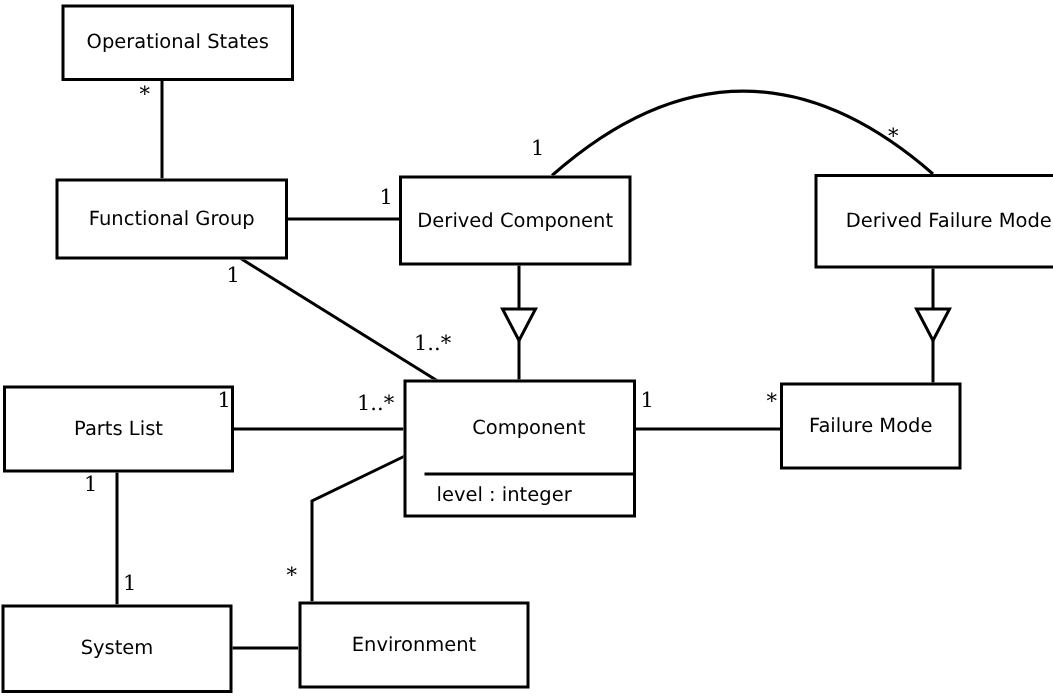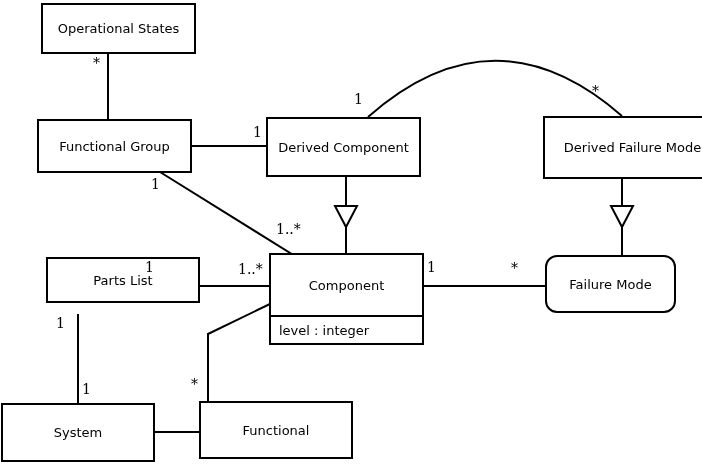--- a/index.html
+++ b/index.html
@@ -19,21 +19,21 @@
     border: 2px solid #000000;
     background: #ffffff;
     color: #000000;
     font-size: 13px;
     display: flex;
     align-items: center;
     justify-content: center;
     text-align: center;
     z-index: 2;
   }
-  .uml-class.two-comp { display: block; }
+  .uml-class.two-comp { display: block; padding-left: 12px; }
   .comp-title {
     box-sizing: border-box;
     height: 62px;
     border-bottom: 2px solid #000000;
     display: flex;
     align-items: center;
     justify-content: center;
   }
   .comp-attr {
     box-sizing: border-box;
@@ -87,43 +87,43 @@
   </div>
 
   <div class="uml-class" style="left:266px;top:117px;width:155px;height:60px;">
     <span>Derived Component</span>
   </div>
 
   <div class="uml-class" style="left:543px;top:116px;width:179px;height:63px;">
     <span>Derived Failure Mode</span>
   </div>
 
-  <div class="uml-class" style="left:2px;top:257px;width:154px;height:46px;margin-left:44px;">
+  <div class="uml-class" style="left:2px;top:257px;width:154px;height:58px;">
     <span>Parts List</span>
   </div>
 
   <div class="uml-class two-comp" style="left:269px;top:253px;width:155px;height:92px;">
     <div class="comp-title">
       <span>Component</span>
     </div>
     <div class="comp-attr">
       <span>level : integer</span>
     </div>
   </div>
 
-  <div class="uml-class" style="left:545px;top:255px;width:131px;height:58px;border-radius:12px;">
+  <div class="uml-class" style="left:520px;top:255px;width:121px;height:58px;">
     <span>Failure Mode</span>
   </div>
 
   <div class="uml-class" style="left:1px;top:403px;width:154px;height:59px;align-items:center;">
     <span>System</span>
   </div>
 
   <div class="uml-class" style="left:199px;top:401px;width:154px;height:58px;">
-    <span>Functional</span>
+    <span>Environment</span>
   </div>
 
   <span class="mult" style="left:93px;top:56px;">*</span>
   <span class="mult" style="left:253px;top:125px;">1</span>
   <span class="mult" style="left:151px;top:177px;">1</span>
   <span class="mult" style="left:276px;top:222px;">1..*</span>
   <span class="mult" style="left:354px;top:92px;">1</span>
   <span class="mult" style="left:592px;top:84px;">*</span>
   <span class="mult" style="left:145px;top:260px;">1</span>
   <span class="mult" style="left:238px;top:262px;">1..*</span>

